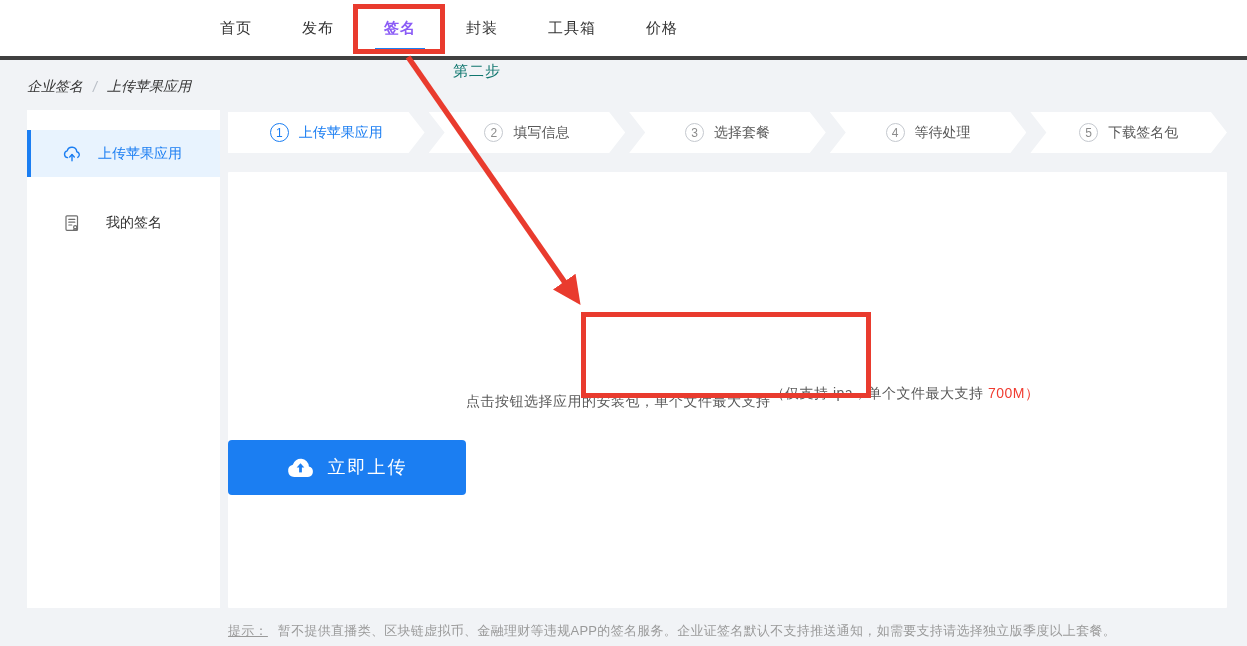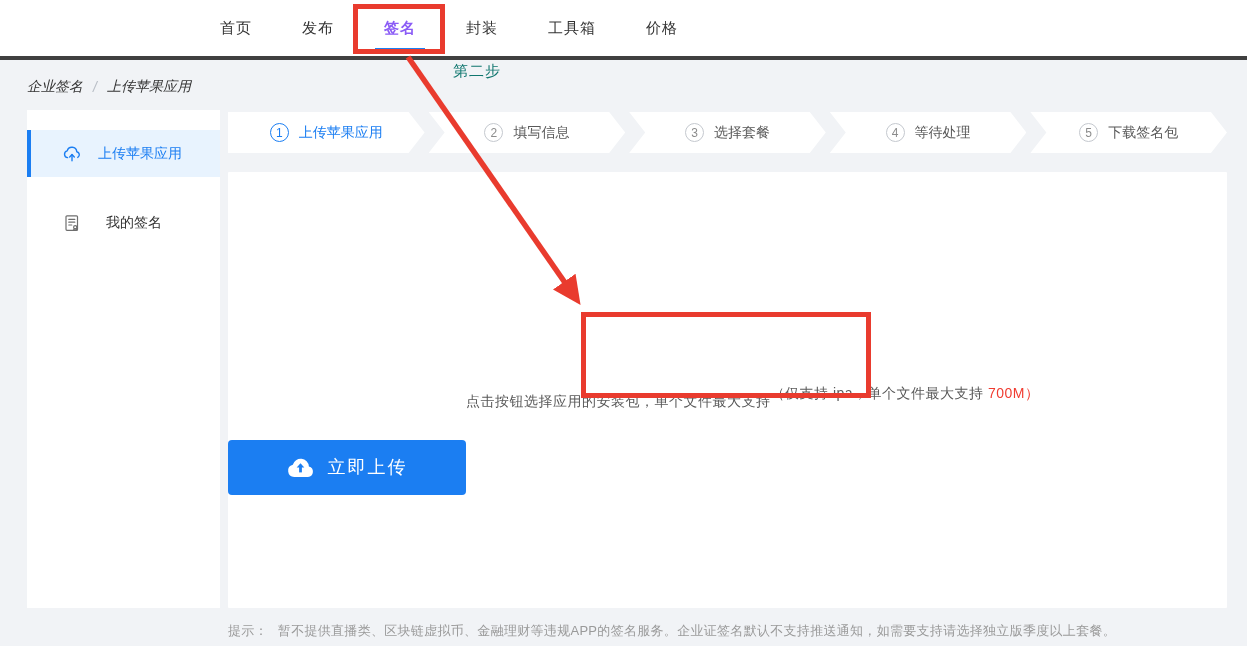--- a/index.html
+++ b/index.html
@@ -88,21 +88,21 @@
   }
   .hint1 { margin-top: 24px; font-size: 14px; color: #595959; letter-spacing: .5px; }
   .hint2 { margin-top: 8px; font-size: 14px; color: #595959; letter-spacing: .5px; }
   .hint2 .red { color: #f03b30; }
 
   
   .tip {
     position: absolute; left: 228px; top: 622px; width: 1010px;
     font-size: 13px; color: #9a9a9a; letter-spacing: .3px;
   }
-  .tip .tip-label { margin-right: 6px; }
+  .tip .tip-label { margin-right: 6px; text-decoration: underline; }
 
   
   .anno-box-nav {
     position: absolute; left: 353px; top: 4px; width: 92px; height: 50px;
     border: 5px solid #e93b2e; pointer-events: none; z-index: 20;
   }
   .anno-box-btn {
     position: absolute; left: 581px; top: 312px; width: 290px; height: 86px;
     border: 5px solid #e93b2e; pointer-events: none; z-index: 20;
   }

